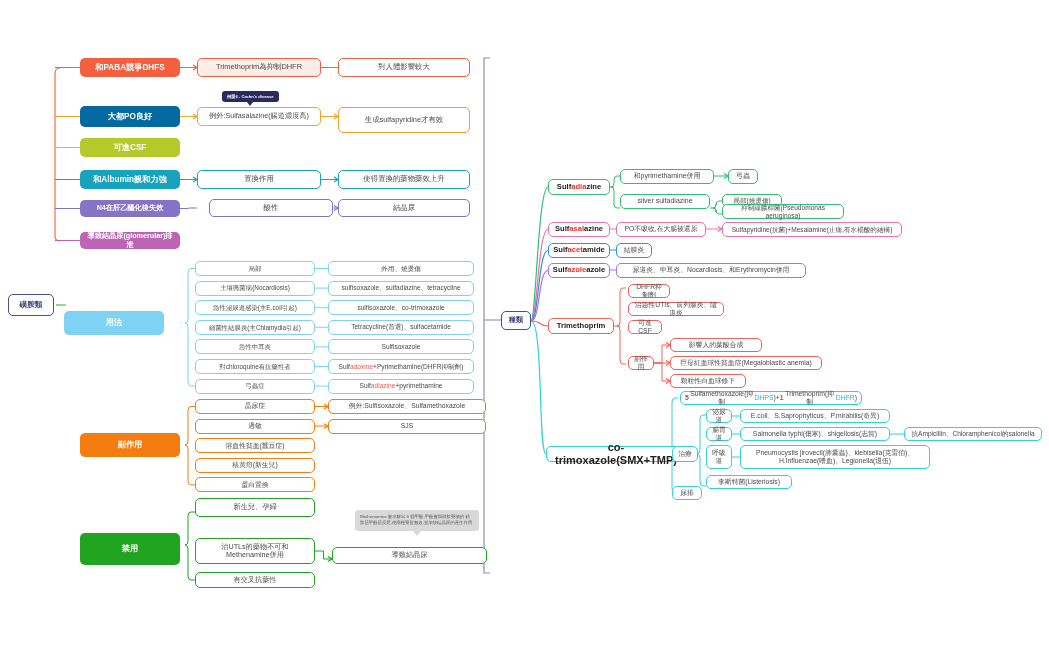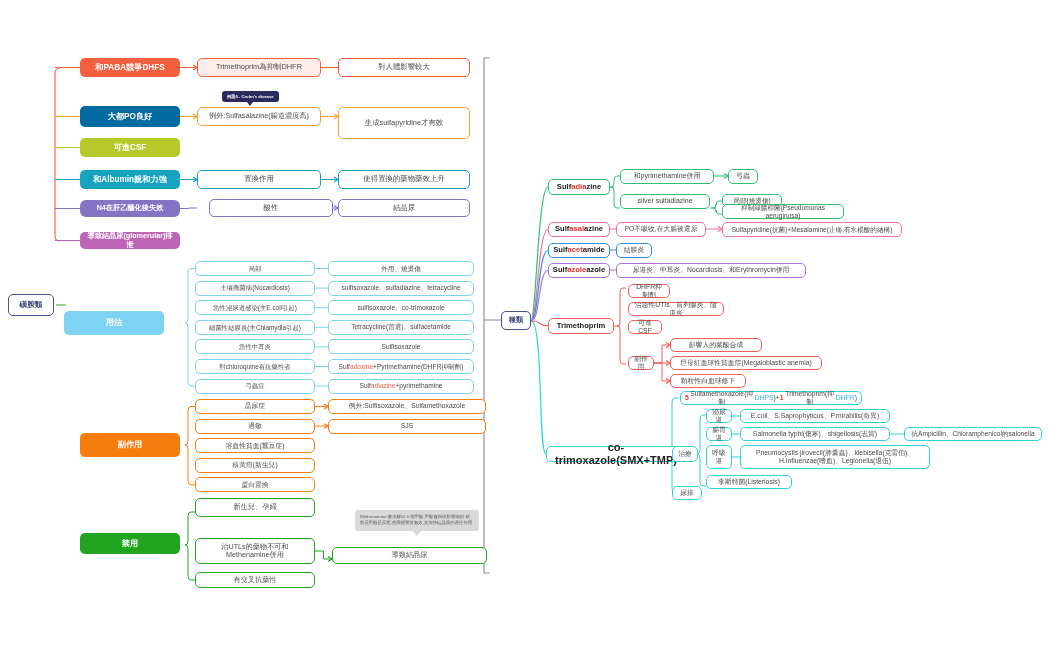--- a/index.html
+++ b/index.html
@@ -146,26 +146,26 @@
       <path d="M890,434 H904" stroke="#2fd4d4" fill="none" stroke-width="1"></path>
       <path d="M732,457 H740" stroke="#2fd4d4" fill="none" stroke-width="1"></path>
     </svg>
   <div id="nodes">
       <div class="node root" style="left: 8px; top: 294px; width: 46px; height: 22px;">磺胺類</div>
       <div class="node mid" style="left: 501px; top: 311px; width: 30px; height: 19px;">種類</div>
       <div class="node chip" style="left: 80px; top: 58px; width: 100px; height: 19px; background: rgb(244, 96, 63); font-size: 8.2px;">和PABA競爭DHFS</div>
       <div class="node chip" style="left: 80px; top: 106px; width: 100px; height: 21px; background: #0369a1; font-size: 8.2px;">大都PO良好</div>
       <div class="node chip" style="left: 80px; top: 138px; width: 100px; height: 19px; background: rgb(181, 201, 42); font-size: 8.2px;">可進CSF</div>
       <div class="node chip" style="left: 80px; top: 170px; width: 100px; height: 19px; background: rgb(23, 162, 189); font-size: 8.2px;">和Albumin親和力強</div>
-      <div class="node chip" style="left: 80px; top: 200px; width: 100px; height: 17px; background: rgb(133, 116, 198); font-size: 7.2px; border-radius: 6px;">N4在肝乙醯化後失效</div>
+      <div class="node chip" style="left: 80px; top: 200px; width: 100px; height: 17px; background: rgb(133, 116, 198); font-size: 7.2px;">N4在肝乙醯化後失效</div>
       <div class="node chip" style="left: 80px; top: 232px; width: 100px; height: 17px; background: rgb(189, 100, 180); font-size: 7.2px;">導致結晶尿(glomerular)排泄</div>
       <div class="node ob" style="left: 197px; top: 58px; width: 124px; height: 19px; border-color: rgb(244, 96, 63); font-size: 7.4px; background: rgb(253, 236, 232);">Trimethoprim為抑制DHFR</div>
       <div class="node ob" style="left: 338px; top: 58px; width: 132px; height: 19px; border-color: rgb(244, 96, 63); font-size: 7.4px;">對人體影響較大</div>
       <div class="node ob" style="left: 197px; top: 107px; width: 124px; height: 19px; border-color: rgb(247, 161, 44); font-size: 7.2px;">例外:Sulfasalazine(腸道濃度高)</div>
-      <div class="node ob" style="left: 338px; top: 107px; width: 132px; height: 32px; border-color: rgb(247, 161, 44); font-size: 7.4px;">生成sulfapyridine才有效</div>
+      <div class="node ob" style="left: 338px; top: 107px; width: 132px; height: 26px; border-color: rgb(247, 161, 44); font-size: 7.4px;">生成sulfapyridine才有效</div>
       <div class="badge" style="left: 222px; top: 91px;">例題6 - Crohn's disease</div>
       <div class="node ob" style="left: 197px; top: 170px; width: 124px; height: 19px; border-color: rgb(23, 162, 189); font-size: 7.4px;">置換作用</div>
       <div class="node ob" style="left: 338px; top: 170px; width: 132px; height: 19px; border-color: rgb(23, 162, 189); font-size: 7.4px;">使得置換的藥物藥效上升</div>
       <div class="node ob" style="left: 197px; top: 199px; width: 124px; height: 18px; border-color: rgb(133, 116, 198); font-size: 7.4px; margin-left: 12px;">酸性</div>
       <div class="node ob" style="left: 338px; top: 199px; width: 132px; height: 18px; border-color: rgb(133, 116, 198); font-size: 7.4px;">結晶尿</div>
       <div class="node chip" style="left: 64px; top: 311px; width: 100px; height: 24px; background: rgb(126, 210, 242); font-size: 8.2px;">用法</div>
       <div class="node ob" style="left: 195px; top: 261px; width: 120px; height: 15px; border-color: rgb(126, 210, 242); font-size: 6.4px;">局部</div>
       <div class="node ob" style="left: 328px; top: 261px; width: 146px; height: 15px; border-color: rgb(126, 210, 242); font-size: 6.6px;">外用、燒燙傷</div>
       <div class="node ob" style="left: 195px; top: 280.6px; width: 120px; height: 15px; border-color: rgb(126, 210, 242); font-size: 6.4px;">土壤黴菌病(Nocardiosis)</div>
       <div class="node ob" style="left: 328px; top: 280.6px; width: 146px; height: 15px; border-color: rgb(126, 210, 242); font-size: 6.6px;">sulfisoxazole、sulfadiazine、tetracycline</div>
@@ -180,21 +180,21 @@
       <div class="node ob" style="left: 195px; top: 378.6px; width: 120px; height: 15px; border-color: rgb(126, 210, 242); font-size: 6.4px;">弓蟲症</div>
       <div class="node ob" style="left: 328px; top: 378.6px; width: 146px; height: 15px; border-color: rgb(126, 210, 242); font-size: 6.6px;">Sulf<span class="rd">adiazine</span>+pyrimethamine</div>
       <div class="node chip" style="left: 80px; top: 433px; width: 100px; height: 24px; background: rgb(245, 124, 14); font-size: 8.2px;">副作用</div>
       <div class="node ob" style="left: 195px; top: 399px; width: 120px; height: 15px; border-color: rgb(245, 124, 14); font-size: 6.8px;">晶尿症</div>
       <div class="node ob" style="left: 328px; top: 399px; width: 158px; height: 15px; border-color: rgb(245, 124, 14); font-size: 6.8px;">例外:Sulfisoxazole、Sulfamethoxazole</div>
       <div class="node ob" style="left: 195px; top: 418.6px; width: 120px; height: 15px; border-color: rgb(245, 124, 14); font-size: 6.8px;">過敏</div>
       <div class="node ob" style="left: 328px; top: 418.6px; width: 158px; height: 15px; border-color: rgb(245, 124, 14); font-size: 6.8px;">SJS</div>
       <div class="node ob" style="left: 195px; top: 438.2px; width: 120px; height: 15px; border-color: rgb(245, 124, 14); font-size: 6.8px;">溶血性貧血(蠶豆症)</div>
       <div class="node ob" style="left: 195px; top: 457.8px; width: 120px; height: 15px; border-color: rgb(245, 124, 14); font-size: 6.8px;">核黃疸(新生兒)</div>
       <div class="node ob" style="left: 195px; top: 477.4px; width: 120px; height: 15px; border-color: rgb(245, 124, 14); font-size: 6.8px;">蛋白置換</div>
-      <div class="node chip" style="left: 80px; top: 533px; width: 100px; height: 21px; background: rgb(33, 165, 33); font-size: 8.2px;">禁用</div>
+      <div class="node chip" style="left: 80px; top: 533px; width: 100px; height: 32px; background: rgb(33, 165, 33); font-size: 8.2px;">禁用</div>
       <div class="node ob" style="left: 195px; top: 498px; width: 120px; height: 19px; border-color: rgb(33, 165, 33); font-size: 7.2px;">新生兒、孕婦</div>
       <div class="node ob" style="left: 195px; top: 538px; width: 120px; height: 26px; border-color: rgb(33, 165, 33); font-size: 7.2px;">治UTLs的藥物不可和Methenamine併用</div>
       <div class="node ob" style="left: 332px; top: 547px; width: 155px; height: 17px; border-color: rgb(33, 165, 33); font-size: 7.2px;">導致結晶尿</div>
       <div class="node ob" style="left: 195px; top: 572px; width: 120px; height: 16px; border-color: rgb(33, 165, 33); font-size: 7.2px;">有交叉抗藥性</div>
       <div class="note" style="left: 355px; top: 510px; width: 124px;">Methenamine 會水解出 6 個甲醛,甲醛會與磺胺藥物的 磺胺基甲醛基反應,使兩種藥皆無效,並加快結晶尿的產生作用</div>
       <div class="node ob bold" style="left: 548px; top: 179px; width: 62px; height: 16px; border-color: rgb(47, 191, 113); font-size: 7.6px;">Sulf<span class="red">adia</span>zine</div>
       <div class="node ob bold" style="left: 548px; top: 222px; width: 62px; height: 15px; border-color: rgb(240, 111, 168); font-size: 7.6px;">Sulf<span class="red">asal</span>azine</div>
       <div class="node ob bold" style="left: 548px; top: 243px; width: 62px; height: 15px; border-color: rgb(47, 143, 224); font-size: 7.6px;">Sulf<span class="red">acet</span>amide</div>
       <div class="node ob bold" style="left: 548px; top: 263px; width: 62px; height: 15px; border-color: rgb(176, 111, 224); font-size: 7.6px;">Sulf<span class="red">azole</span>azole</div>
       <div class="node ob bold" style="left: 548px; top: 318px; width: 66px; height: 16px; border-color: rgb(244, 96, 90); font-size: 7.6px;">Trimethoprim</div>

